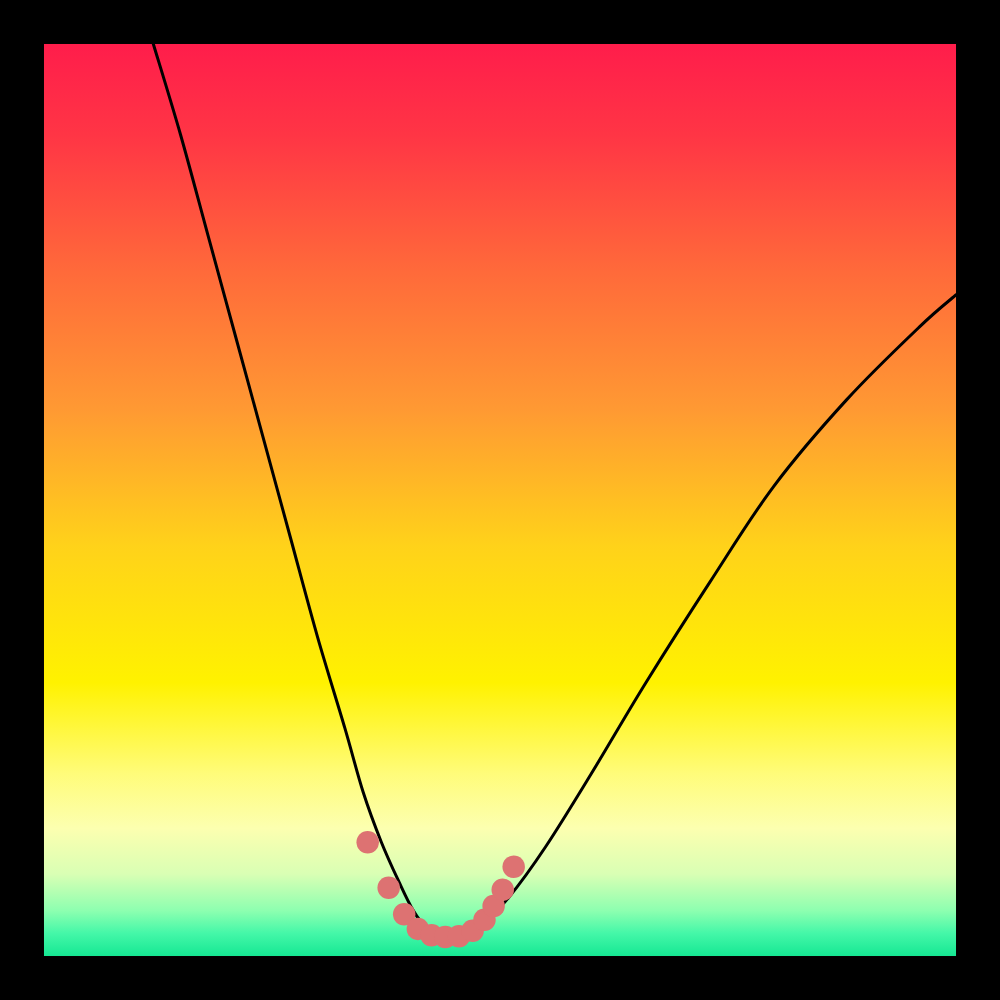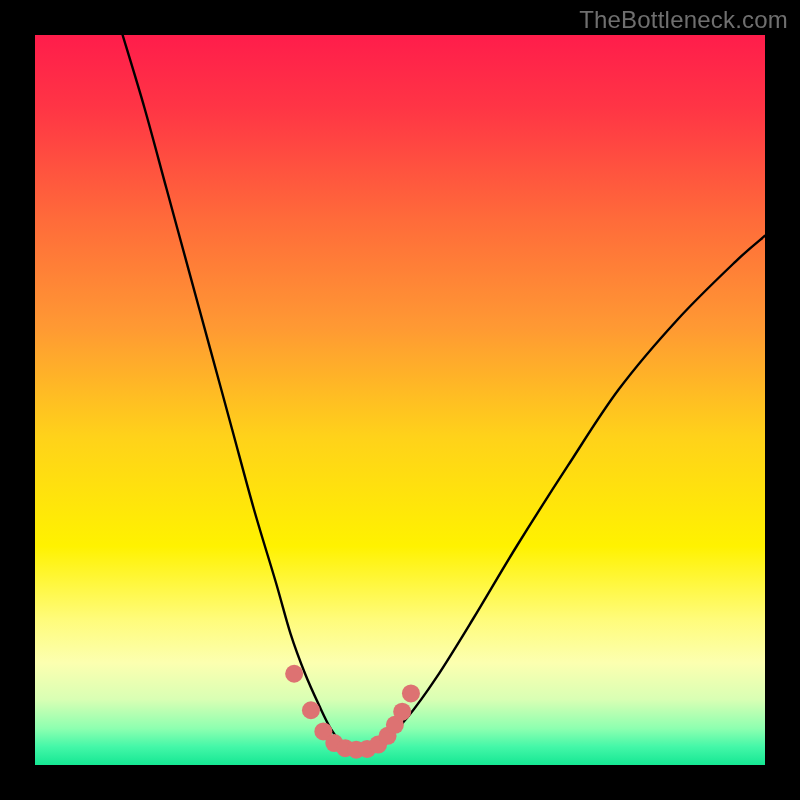--- a/index.html
+++ b/index.html
@@ -35,21 +35,20 @@
     letter-spacing: 0.2px;
     font-weight: 500;
   }
   svg { display: block; }
 </style>
 </head>
 <body>
 
 <div class="frame">
 
-  <div class="attribution">TheBottleneck.com</div>
 
   <div class="plot-area">
     <svg id="chart-svg" width="730" height="730" viewBox="0 0 730 730">
       <defs>
         <linearGradient id="bg-grad" x1="0" y1="0" x2="0" y2="1">
             <stop offset="0.00%" stop-color="#ff1d4b"></stop>
             <stop offset="10.00%" stop-color="#ff3545"></stop>
             <stop offset="25.00%" stop-color="#ff6a3a"></stop>
             <stop offset="40.00%" stop-color="#ff9933"></stop>
             <stop offset="55.00%" stop-color="#ffd21a"></stop>

